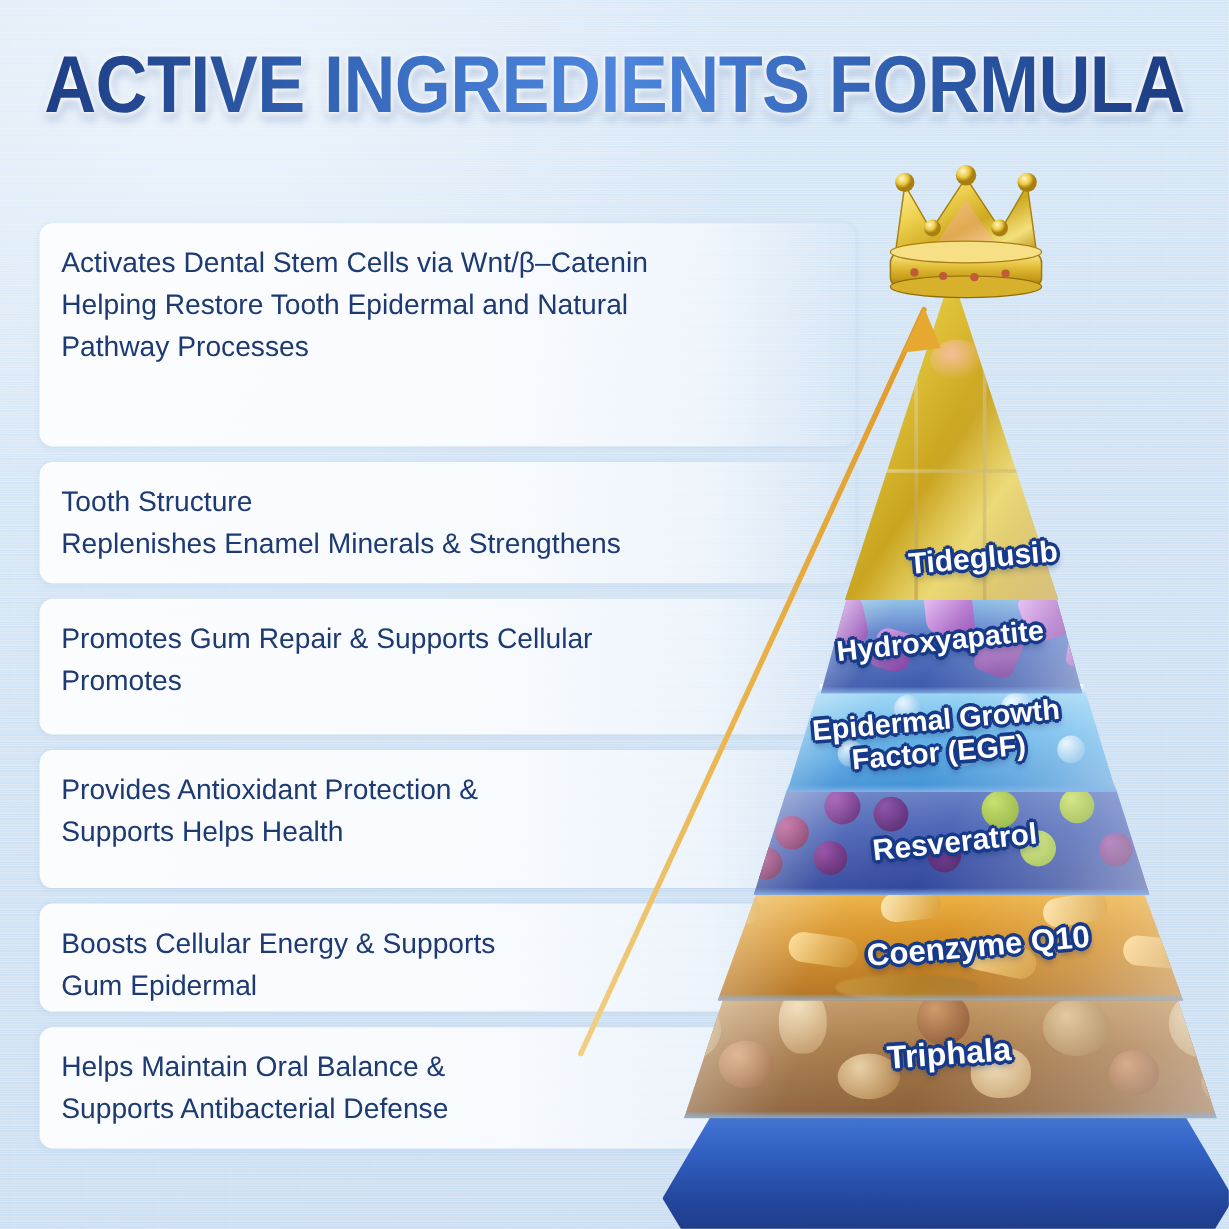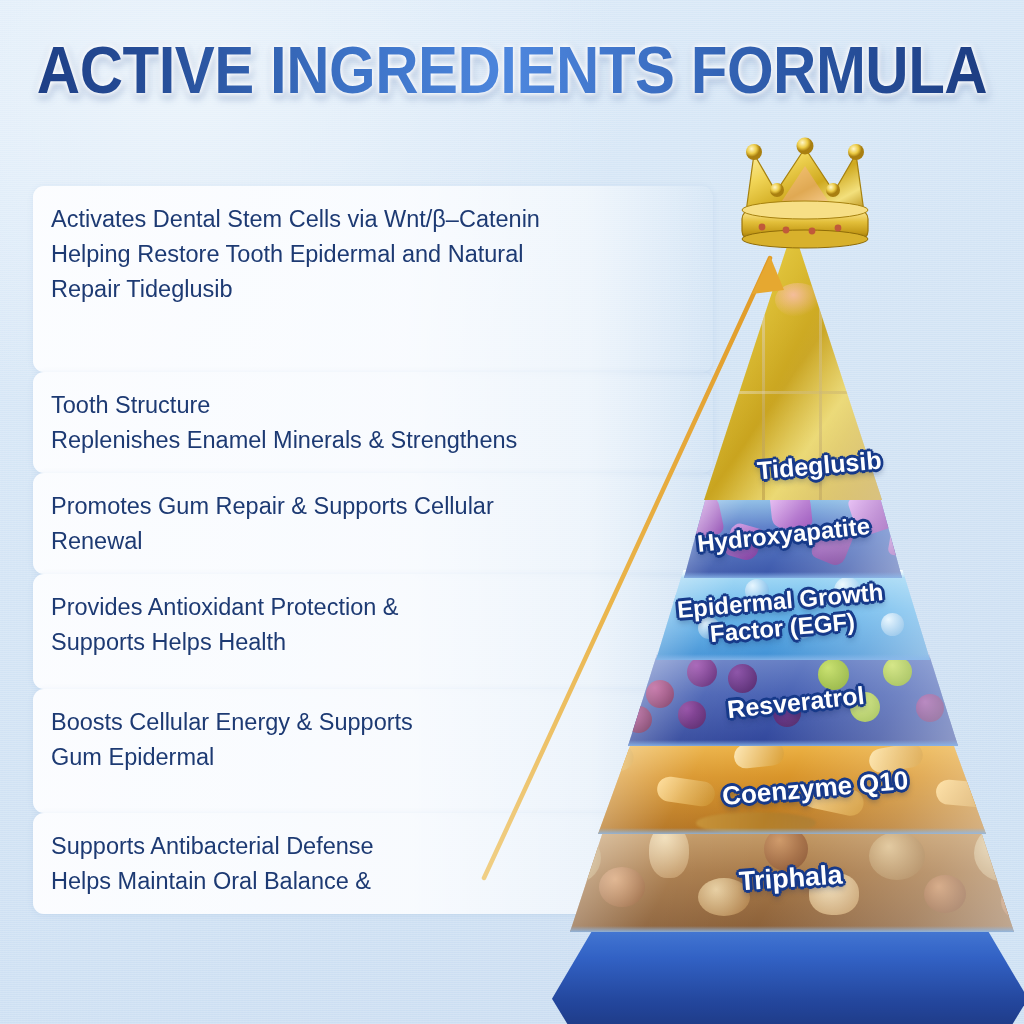--- a/index.html
+++ b/index.html
@@ -33,33 +33,34 @@
     filter:drop-shadow(0 0 3px #ffffff) drop-shadow(0 0 2px #ffffff) drop-shadow(1px 3px 3px rgba(40,80,150,.30));
     transform:scaleY(1.12);
     white-space:nowrap;
   }
 
   
   .panels{ position:absolute; left:33px; top:186px; width:680px; }
   .panel{
     position:relative;
     padding:16px 20px 16px 18px;
+    margin-bottom:13px;
     color:#1d3a73;
     font-size:23.5px;
     line-height:1.48;
     border-radius:11px;
     background:linear-gradient(90deg, rgba(252,253,255,.97) 0%, rgba(250,252,255,.95) 55%, rgba(248,251,254,.70) 82%, rgba(246,250,254,0) 100%);
     box-shadow:0 1px 6px rgba(80,130,190,.10);
   }
   .panel .ln{ display:block; white-space:nowrap; }
   .p0{ height:186px; }
   .p1{ height:101px; }
-  .p2{ height:101px; }
+  .p2{ height:113px; }
   .p3{ height:115px; }
-  .p4{ height:124px; }
+  .p4{ height:90px; }
   .p5{ height:101px; }
 
   
   .pyramid{ position:absolute; left:452px; top:118px; width:572px; height:906px; }
 
   .layer{ position:absolute; left:0; }
   
   .tr{ position:absolute; inset:0; }
 
   .lbl{
@@ -122,46 +123,46 @@
 
 <div class="title-wrap">
   <span class="title">ACTIVE INGREDIENTS FORMULA</span>
 </div>
 
 <div class="panels">
 
   <div class="panel p0">
     <span class="ln">Activates Dental Stem Cells via Wnt/β–Catenin</span>
     <span class="ln">Helping Restore Tooth Epidermal and Natural</span>
-    <span class="ln">Repair Tideglusib</span>
+    <span class="ln">Pathway Processes</span>
   </div>
 
   <div class="panel p1">
     <span class="ln">Tooth Structure</span>
     <span class="ln">Replenishes Enamel Minerals &amp; Strengthens</span>
   </div>
 
   <div class="panel p2">
     <span class="ln">Promotes Gum Repair &amp; Supports Cellular</span>
-    <span class="ln">Renewal</span>
+    <span class="ln">Promotes</span>
   </div>
 
   <div class="panel p3">
     <span class="ln">Provides Antioxidant Protection &amp;</span>
     <span class="ln">Supports Helps Health</span>
   </div>
 
   <div class="panel p4">
     <span class="ln">Boosts Cellular Energy &amp; Supports</span>
     <span class="ln">Gum Epidermal</span>
   </div>
 
   <div class="panel p5">
+    <span class="ln">Helps Maintain Oral Balance &amp;</span>
     <span class="ln">Supports Antibacterial Defense</span>
-    <span class="ln">Helps Maintain Oral Balance &amp;</span>
   </div>
 
 </div>
 
 <div class="pyramid">
 
   <div class="base-reflect"></div>
   <div class="base"></div>
 
   <div class="layer" style="left:118px; top:706px; width:444px; height:108px;">

